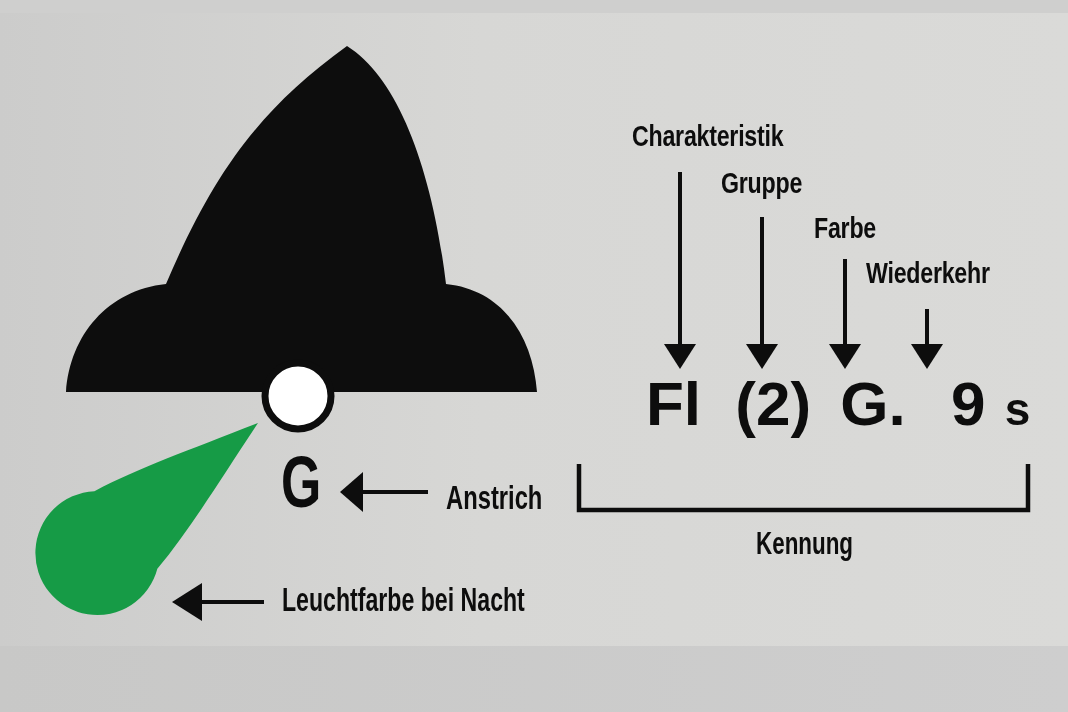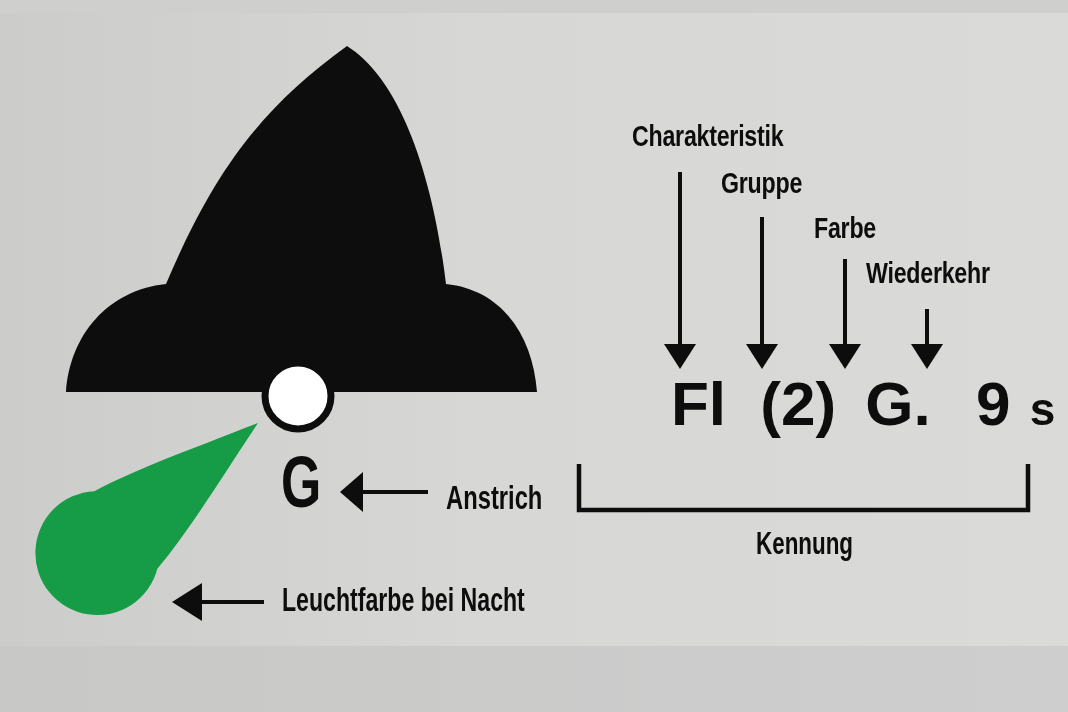--- a/index.html
+++ b/index.html
@@ -20,21 +20,21 @@
     position:absolute;line-height:1;font-weight:bold;color:#0d0d0d;
     white-space:nowrap;transform-origin:left top;
   }
   .ann{font-size:29px;letter-spacing:-0.3px;transform:scaleX(0.8);}
   .lbl-charakteristik{left:632px;top:122px;}
   .lbl-gruppe{left:721px;top:169px;}
   .lbl-farbe{left:814px;top:214px;}
   .lbl-wiederkehr{left:866px;top:259px;}
   .formula{
     position:absolute;left:646px;top:373px;line-height:1;
-    font-weight:bold;color:#0d0d0d;font-size:62px;white-space:nowrap;margin-left:25px;
+    font-weight:bold;color:#0d0d0d;font-size:62px;white-space:nowrap;
   }
   .formula .part{display:inline-block;}
   .part-group{margin-left:17px;}
   .part-color{margin-left:12px;}
   .part-period{margin-left:28px;}
   .part-unit{font-size:46px;margin-left:2px;}
   .lbl-g{left:281px;top:446px;font-size:72px;transform:scaleX(0.72);}
   .lbl-anstrich{left:446px;top:481px;font-size:33px;transform:scaleX(0.72);}
   .lbl-leuchtfarbe{left:282px;top:582px;font-size:34px;transform:scaleX(0.68);}
   .lbl-kennung{left:756px;top:527px;font-size:32px;transform:scaleX(0.7);}

